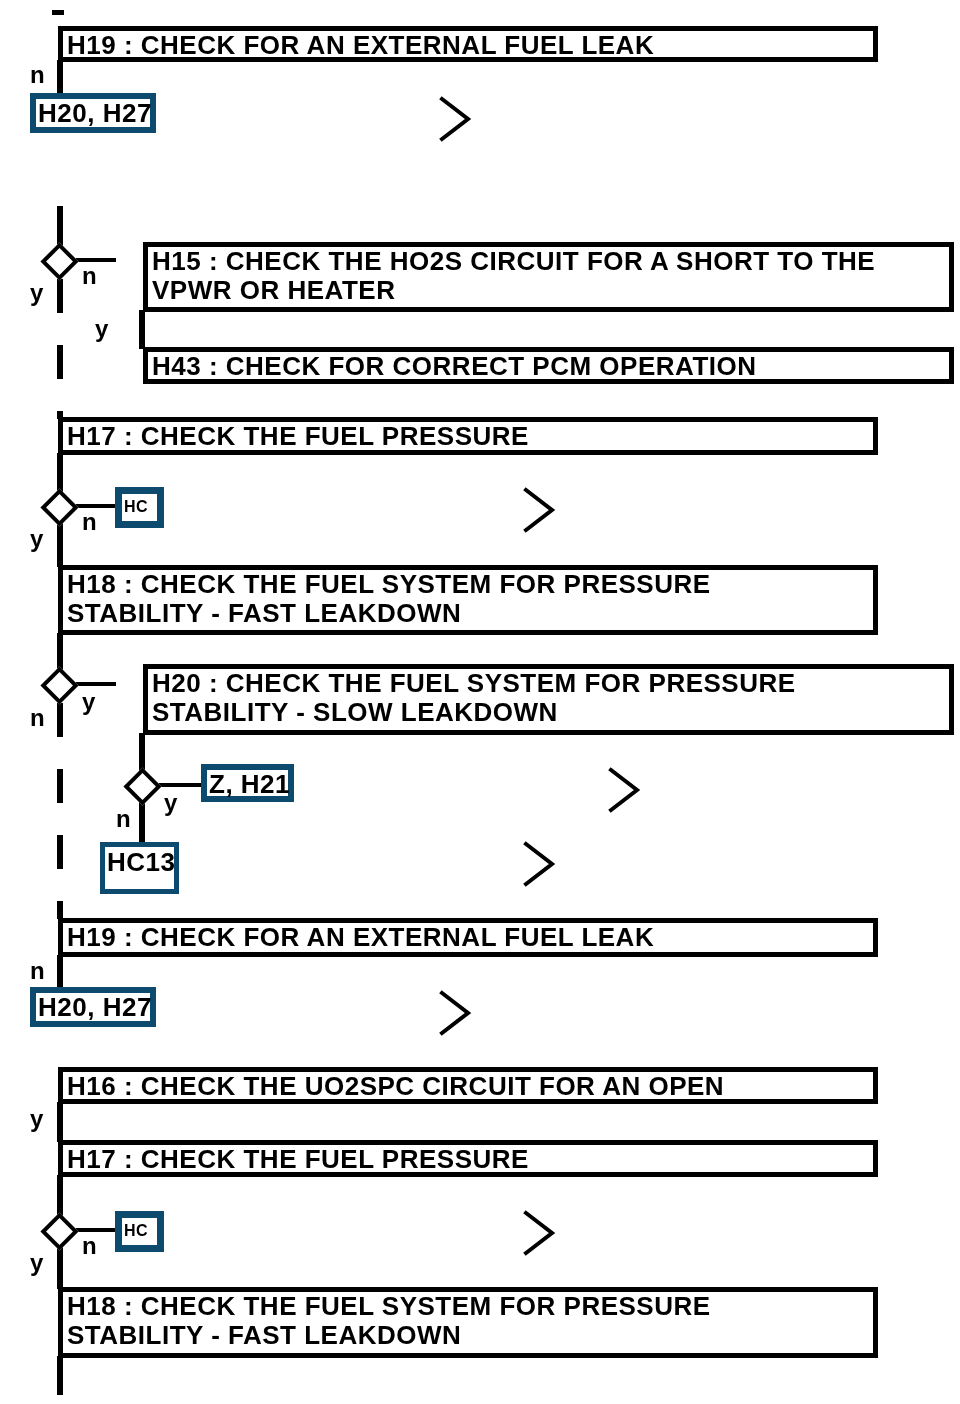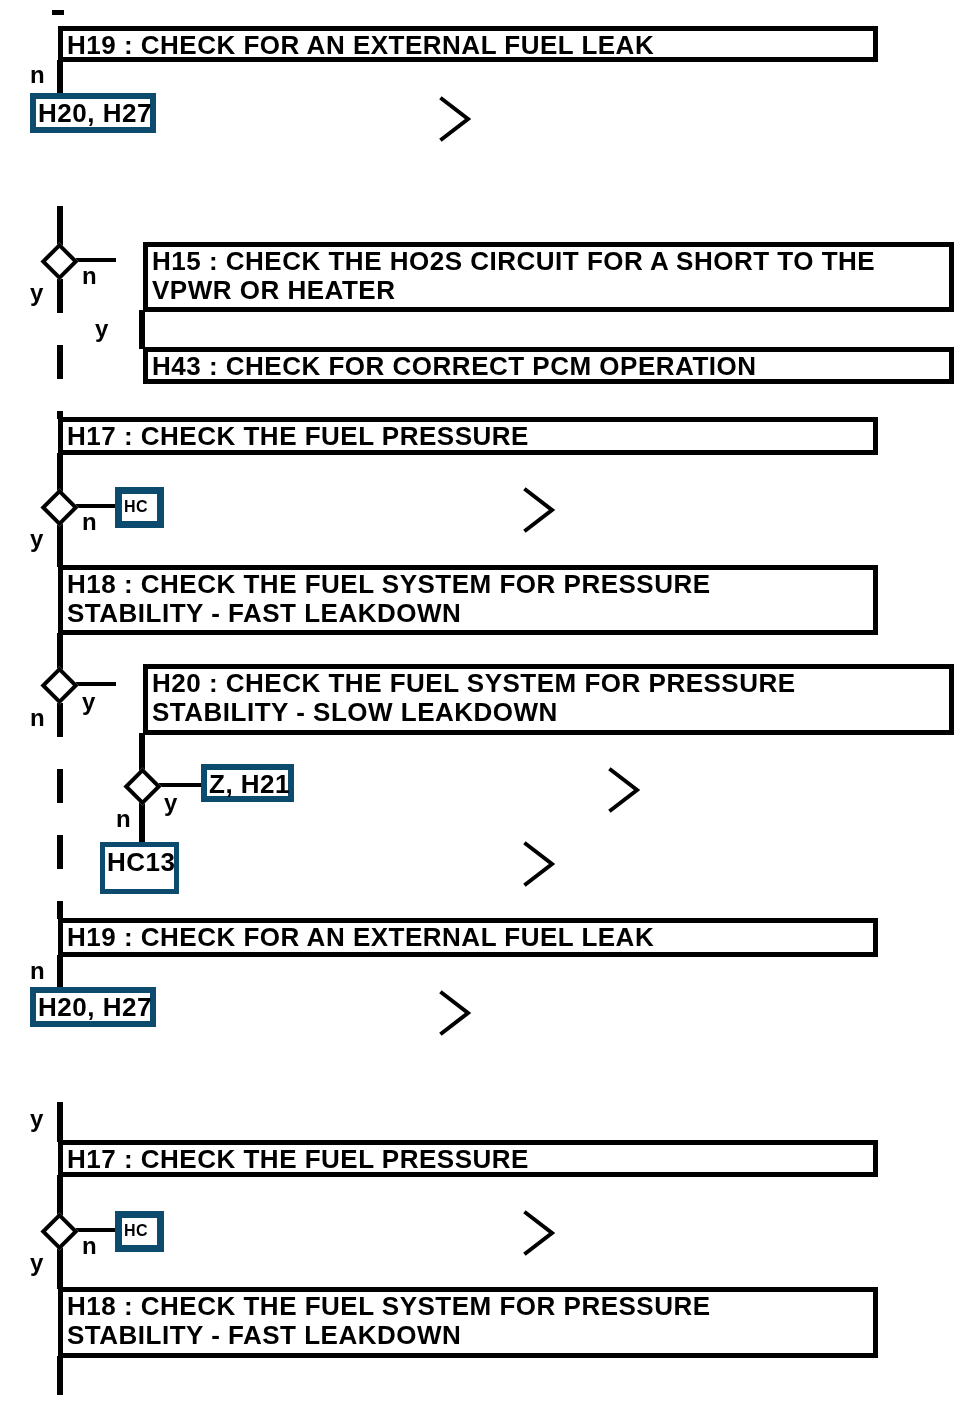--- a/index.html
+++ b/index.html
@@ -97,20 +97,21 @@
   <div class="vl dash" style="left:57px;top:703px;height:216px;"></div>
 
   <div class="pbox" style="left:30px;top:918px;width:820px;height:39px;">H19 : CHECK FOR AN EXTERNAL FUEL LEAK</div>
   <div class="yn" style="left:30px;top:959px;">n</div>
   <div class="vl" style="left:57px;top:955px;height:34px;"></div>
   <div class="rbox" style="left:30px;top:987px;width:126px;height:40px;">H20, H27</div>
   <svg class="chev" style="left:438px;top:989px;" width="36" height="48" viewBox="0 0 36 48">
       <polyline points="4,4 30,24 4,44" fill="none" stroke="#000" stroke-width="4" stroke-linecap="square"></polyline>
     </svg>
 
+  <div class="pbox" style="left:30px;top:1067px;width:820px;height:37px;">H16 : CHECK THE UO2SPC CIRCUIT FOR AN OPEN</div>
   <div class="yn" style="left:30px;top:1107px;">y</div>
   <div class="vl" style="left:57px;top:1102px;height:40px;"></div>
   <div class="pbox" style="left:30px;top:1140px;width:820px;height:37px;">H17 : CHECK THE FUEL PRESSURE</div>
   <div class="vl" style="left:57px;top:1175px;height:44px;"></div>
   <div class="dmd" style="left:46px;top:1218px;"></div>
   <div class="hl" style="left:76px;top:1228px;width:40px;"></div>
   <div class="rbox thick" style="left:115px;top:1211px;width:49px;height:41px;">HC</div>
   <div class="yn" style="left:82px;top:1234px;">n</div>
   <div class="yn" style="left:30px;top:1251px;">y</div>
   <svg class="chev" style="left:522px;top:1209px;" width="36" height="48" viewBox="0 0 36 48">

